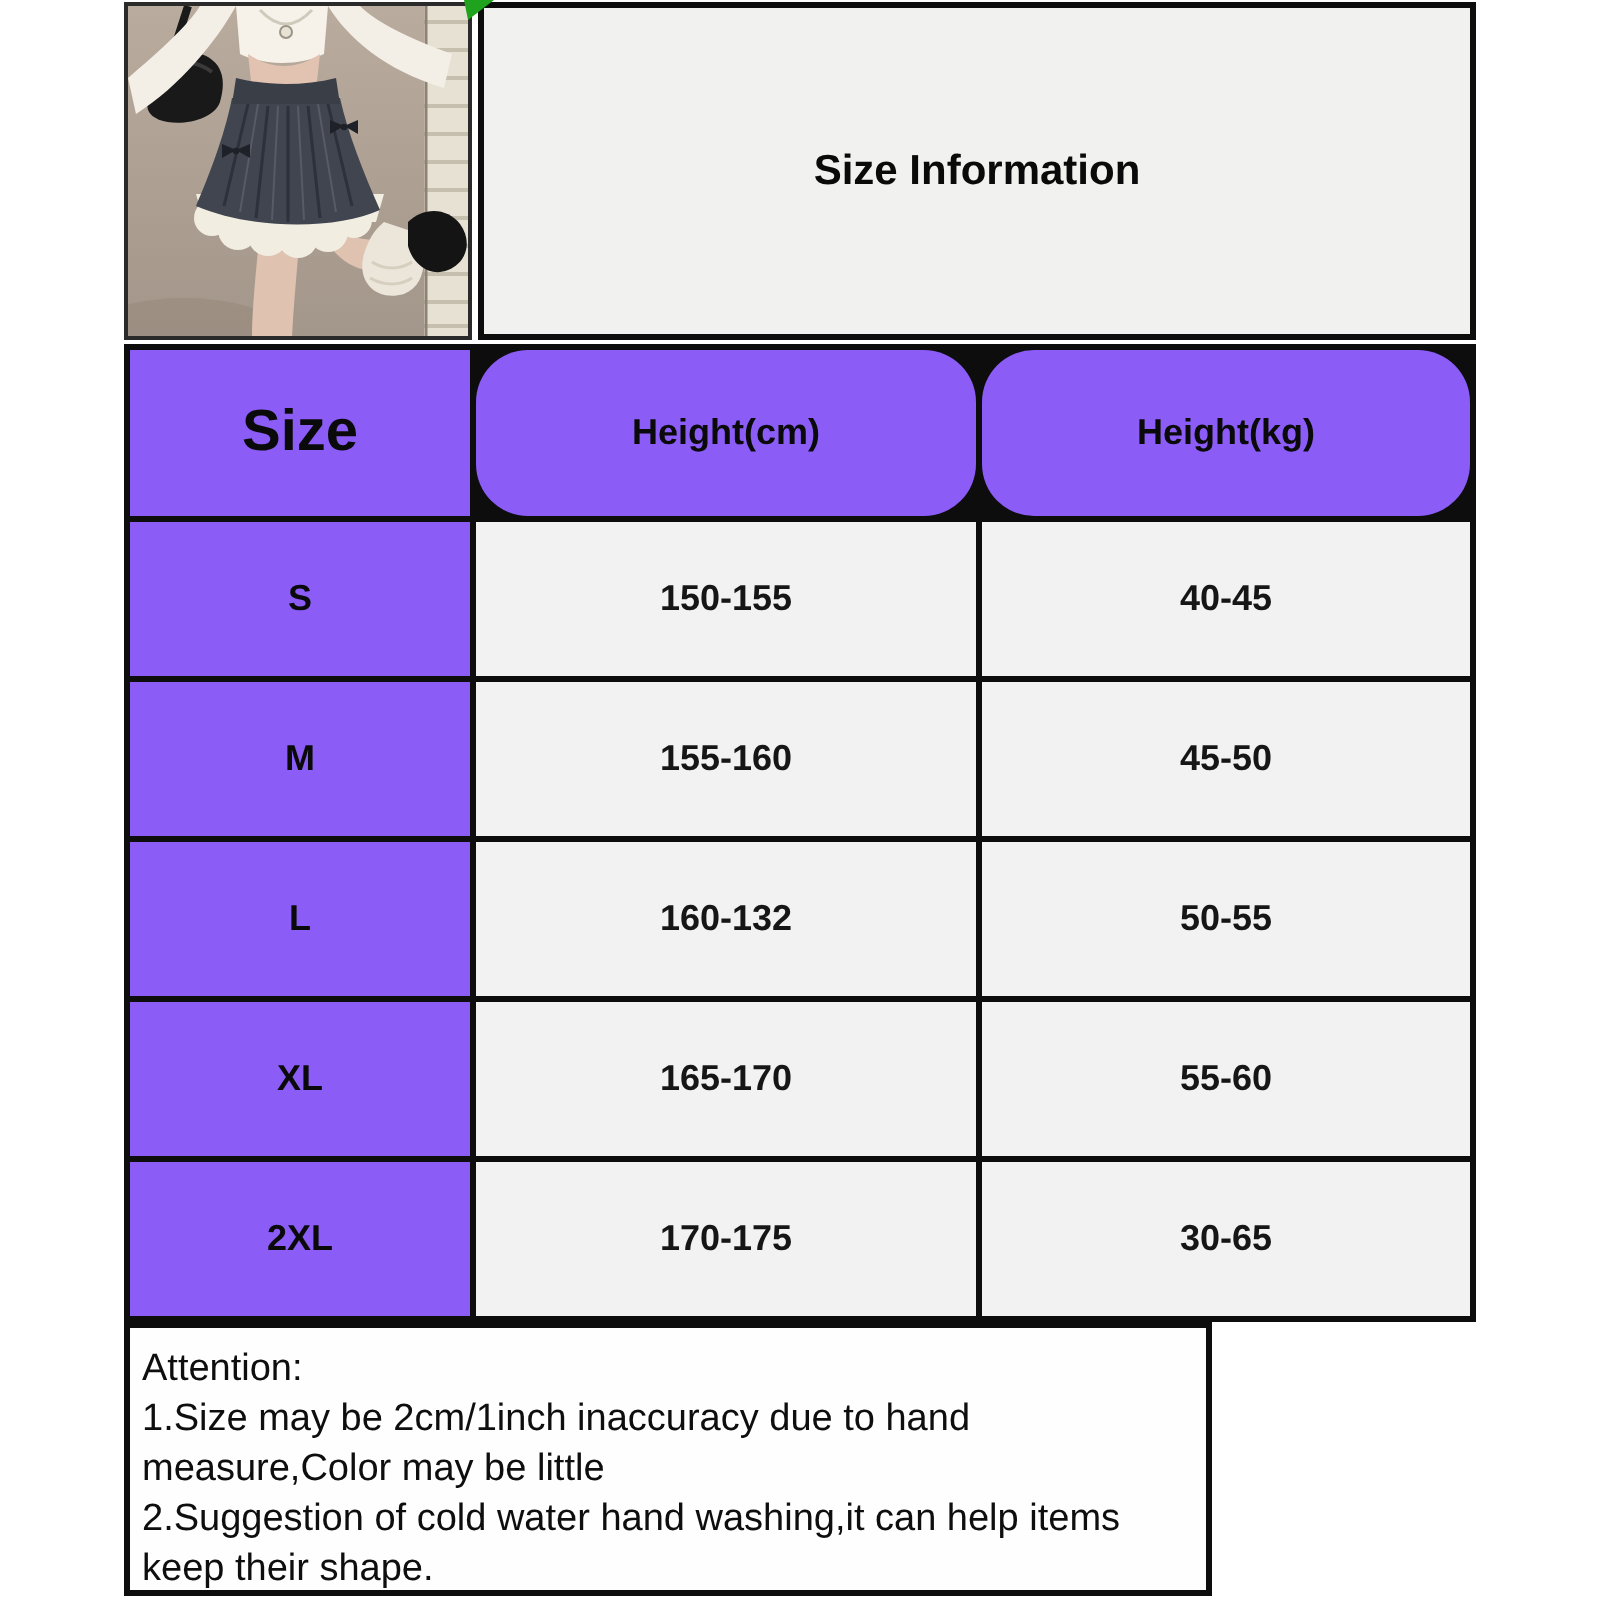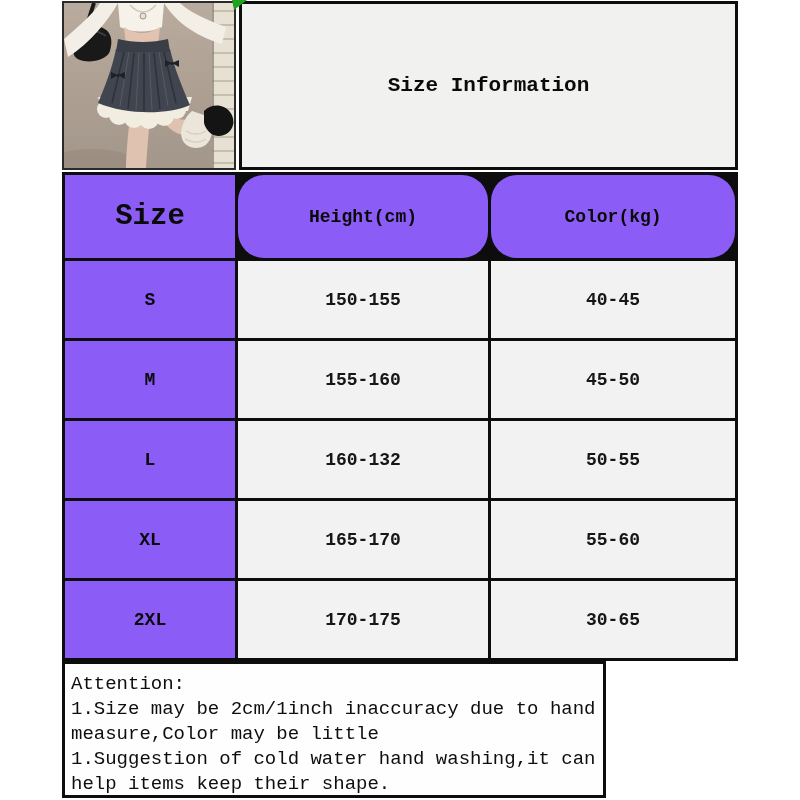--- a/index.html
+++ b/index.html
@@ -1,18 +1,18 @@
 <!DOCTYPE html>
 <html><head>
 <meta charset="utf-8">
 <style>
   html,body{margin:0;padding:0;background:#ffffff;}
   .page{
     position:relative;width:800px;height:800px;background:#ffffff;
-    font-family:Liberation Mono, monospace;color:#111;overflow:hidden;
+    font-family:Liberation Sans, sans-serif;color:#111;overflow:hidden;
   }
   
   .photo{
     position:absolute;left:62px;top:1px;width:174px;height:169px;
     border:2px solid #2a2a2a;box-sizing:border-box;background:#b1a496;overflow:hidden;
   }
   .photo svg{display:block;width:100%;height:100%;}
   
   .green-corner{position:absolute;left:232px;top:0;width:15px;height:10px;z-index:5;}
   
@@ -148,21 +148,21 @@
     <polygon points="0,0 15,0 2,10" fill="#1fa31f"></polygon>
   </svg>
 
   <div class="title-box">
     <div class="title">Size Information</div>
   </div>
 
   <div class="size-table">
     <div class="cell gray size-head">Size</div>
     <div class="cell gray col-head">Height(cm)</div>
-    <div class="cell gray col-head">Color(kg)</div>
+    <div class="cell gray col-head">Height(kg)</div>
 
     <div class="cell gray rowlabel">S</div>
     <div class="cell val">150-155</div>
     <div class="cell val">40-45</div>
 
     <div class="cell gray rowlabel">M</div>
     <div class="cell val">155-160</div>
     <div class="cell val">45-50</div>
 
     <div class="cell gray rowlabel">L</div>
@@ -174,16 +174,16 @@
     <div class="cell val">55-60</div>
 
     <div class="cell gray rowlabel">2XL</div>
     <div class="cell val">170-175</div>
     <div class="cell val">30-65</div>
   </div>
 
   <div class="attention">
     <div>Attention:</div>
     <div>1.Size may be 2cm/1inch inaccuracy due to hand measure,Color may be little</div>
-    <div>1.Suggestion of cold water hand washing,it can help items keep their shape.</div>
+    <div>2.Suggestion of cold water hand washing,it can help items keep their shape.</div>
   </div>
 
 </div>
 
 </body></html>

